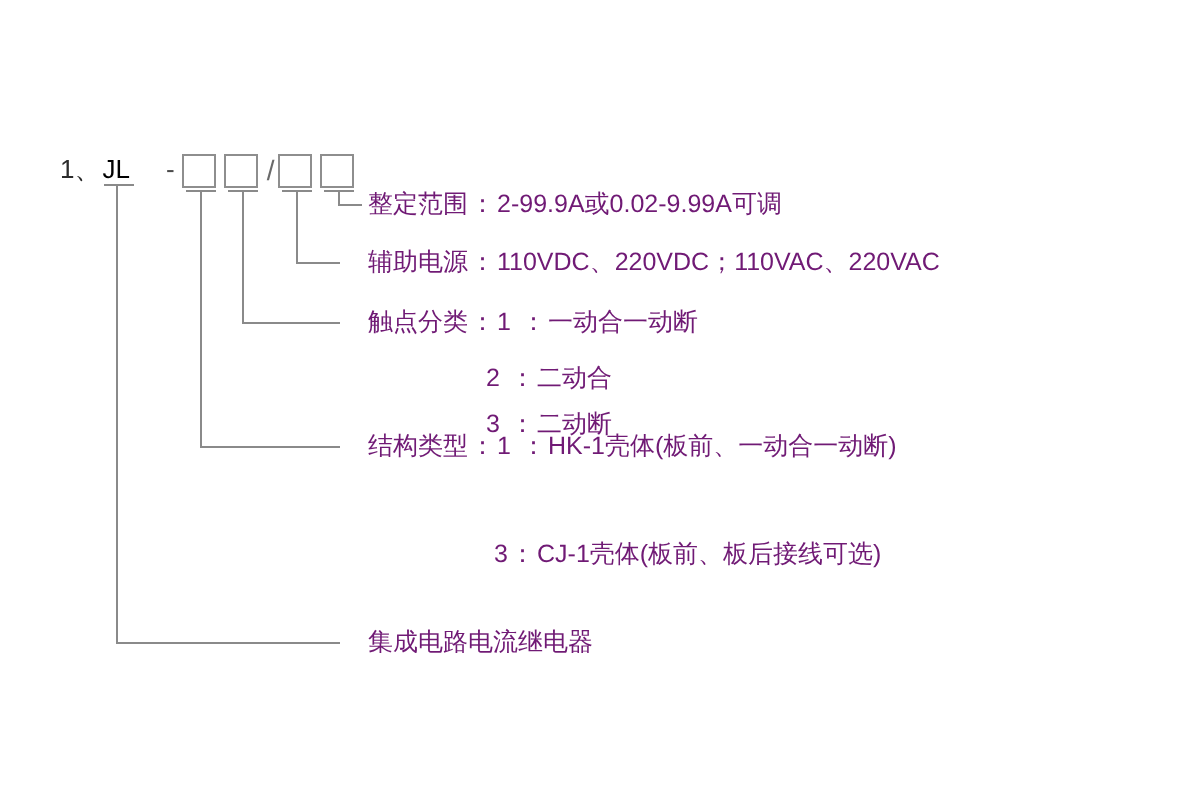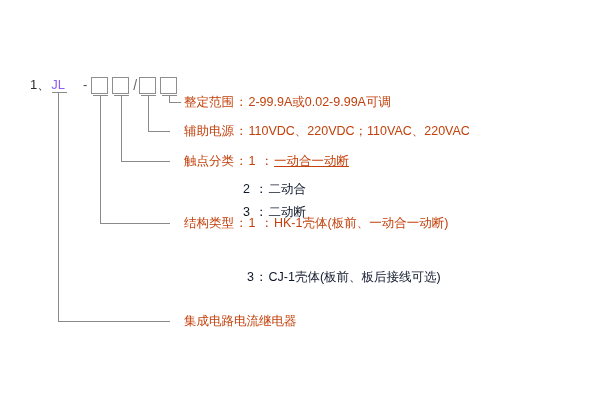--- a/index.html
+++ b/index.html
@@ -30,21 +30,21 @@
     height: 22px;
   }
   .code-prefix-num {
     font-size: 13px;
     color: #2b2b2b;
     line-height: 22px;
     letter-spacing: 0px;
   }
   .code-prefix-letters {
     font-size: 13px;
-    color: #8b5cf6;
+    color: #000000;
     line-height: 22px;
     margin-left: 1px;
   }
   .code-dash {
     font-size: 13px;
     color: #4a4a4a;
     line-height: 22px;
     margin: 0 4px 0 18px;
   }
   .code-box {
@@ -67,38 +67,38 @@
     position: absolute;
     background: #8a8a8a;
   }
   .lead-v { width: 1px; }
   .lead-h { height: 1px; }
 
   
   .label-row {
     position: absolute;
     font-size: 12.5px;
-    color: #c2410c;
+    color: #701a75;
     line-height: 17px;
     white-space: nowrap;
   }
   .label-key {
     display: inline-block;
   }
   .label-sep {
     display: inline-block;
     padding: 0 1px;
   }
   .label-val {
     display: inline-block;
   }
   .sub-row {
     position: absolute;
     font-size: 12.5px;
-    color: #0f172a;
+    color: #701a75;
     line-height: 17px;
     white-space: nowrap;
   }
   .sub-idx {
     display: inline-block;
     width: 11px;
   }
   .sub-sep {
     display: inline-block;
     padding: 0 1px;
@@ -141,21 +141,21 @@
   <div class="lead lead-h" style="left:169px; top:102px; width:12px;"></div>
 
   <div class="label-row" style="left:184px; top:94px;">
     <span class="label-key">整定范围</span><span class="label-sep">：</span><span class="label-val">2-99.9A或0.02-9.99A可调</span>
   </div>
 
   <div class="label-row" style="left:184px; top:123px;text-align:right;">
     <span class="label-key">辅助电源</span><span class="label-sep">：</span><span class="label-val">110VDC、220VDC；110VAC、220VAC</span>
   </div>
 
-  <div class="label-row" style="left:184px; top:153px;text-decoration:underline;">
+  <div class="label-row" style="left:184px; top:153px;">
     <span class="label-key">触点分类</span><span class="label-sep">：</span><span class="sub-idx">1</span><span class="sub-sep">：</span><span>一动合一动断</span>
   </div>
   <div class="sub-row" style="left:243px; top:181px;">
     <span class="sub-idx">2</span><span class="sub-sep">：</span><span>二动合</span>
   </div>
   <div class="sub-row" style="left:243px; top:204px;">
     <span class="sub-idx">3</span><span class="sub-sep">：</span><span>二动断</span>
   </div>
 
   <div class="label-row" style="left:184px; top:215px;">

